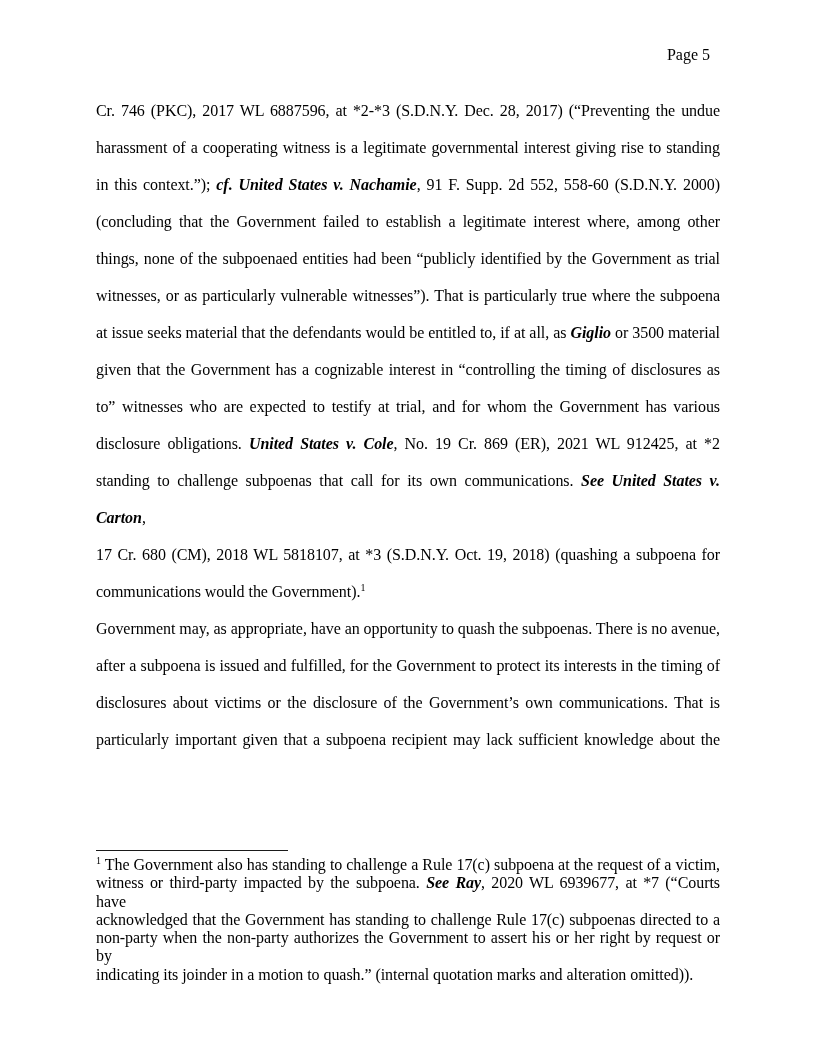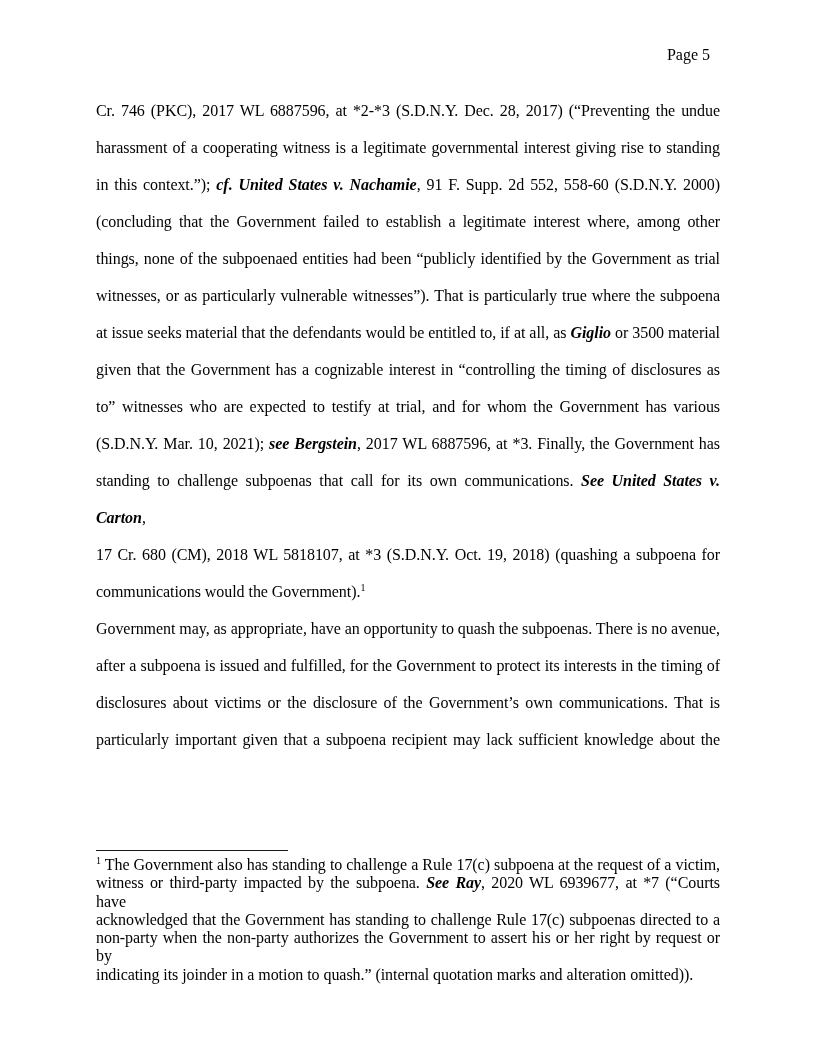--- a/index.html
+++ b/index.html
@@ -82,21 +82,21 @@
     <div class="paragraph">
         <div class="tline"><span>Cr. 746 (PKC), 2017 WL 6887596, at *2-*3 (S.D.N.Y. Dec. 28, 2017) (“Preventing the undue</span></div>
         <div class="tline"><span>harassment of a cooperating witness is a legitimate governmental interest giving rise to standing</span></div>
         <div class="tline"><span>in this context.”); </span><span class="it">cf. United States v. Nachamie</span><span>, 91 F. Supp. 2d 552, 558-60 (S.D.N.Y. 2000)</span></div>
         <div class="tline"><span>(concluding that the Government failed to establish a legitimate interest where, among other</span></div>
         <div class="tline"><span>things, none of the subpoenaed entities had been “publicly identified by the Government as trial</span></div>
         <div class="tline"><span>witnesses, or as particularly vulnerable witnesses”).  That is particularly true where the subpoena</span></div>
         <div class="tline"><span>at issue seeks material that the defendants would be entitled to, if at all, as </span><span class="it">Giglio</span><span> or 3500 material</span></div>
         <div class="tline"><span>given that the Government has a cognizable interest in “controlling the timing of disclosures as</span></div>
         <div class="tline"><span>to” witnesses who are expected to testify at trial, and for whom the Government has various</span></div>
-        <div class="tline"><span>(S.D.N.Y. Mar. 10, 2021); </span><span class="it">see Bergstein</span><span>, 2017 WL 6887596, at *3.  Finally, the Government has</span></div>
+        <div class="tline"><span>disclosure obligations.  </span><span class="it">United States v. Cole</span><span>, No. 19 Cr. 869 (ER), 2021 WL 912425, at *2</span></div>
         <div class="tline"><span>standing to challenge subpoenas that call for its own communications.  </span><span class="it">See United States v. Carton</span><span>,</span></div>
         <div class="tline"><span>17 Cr. 680 (CM), 2018 WL 5818107, at *3 (S.D.N.Y. Oct. 19, 2018) (quashing a subpoena for</span></div>
         <div class="tline lastline"><span>communications would the Government).</span><span class="sup">1</span></div>
       </div>
     <div class="paragraph">
         <div class="tline"><span>Government may, as appropriate, have an opportunity to quash the subpoenas.  There is no avenue,</span></div>
         <div class="tline"><span>after a subpoena is issued and fulfilled, for the Government to protect its interests in the timing of</span></div>
         <div class="tline"><span>disclosures about victims or the disclosure of the Government’s own communications.  That is</span></div>
         <div class="tline"><span>particularly important given that a subpoena recipient may lack sufficient knowledge about the</span></div>
       </div>

